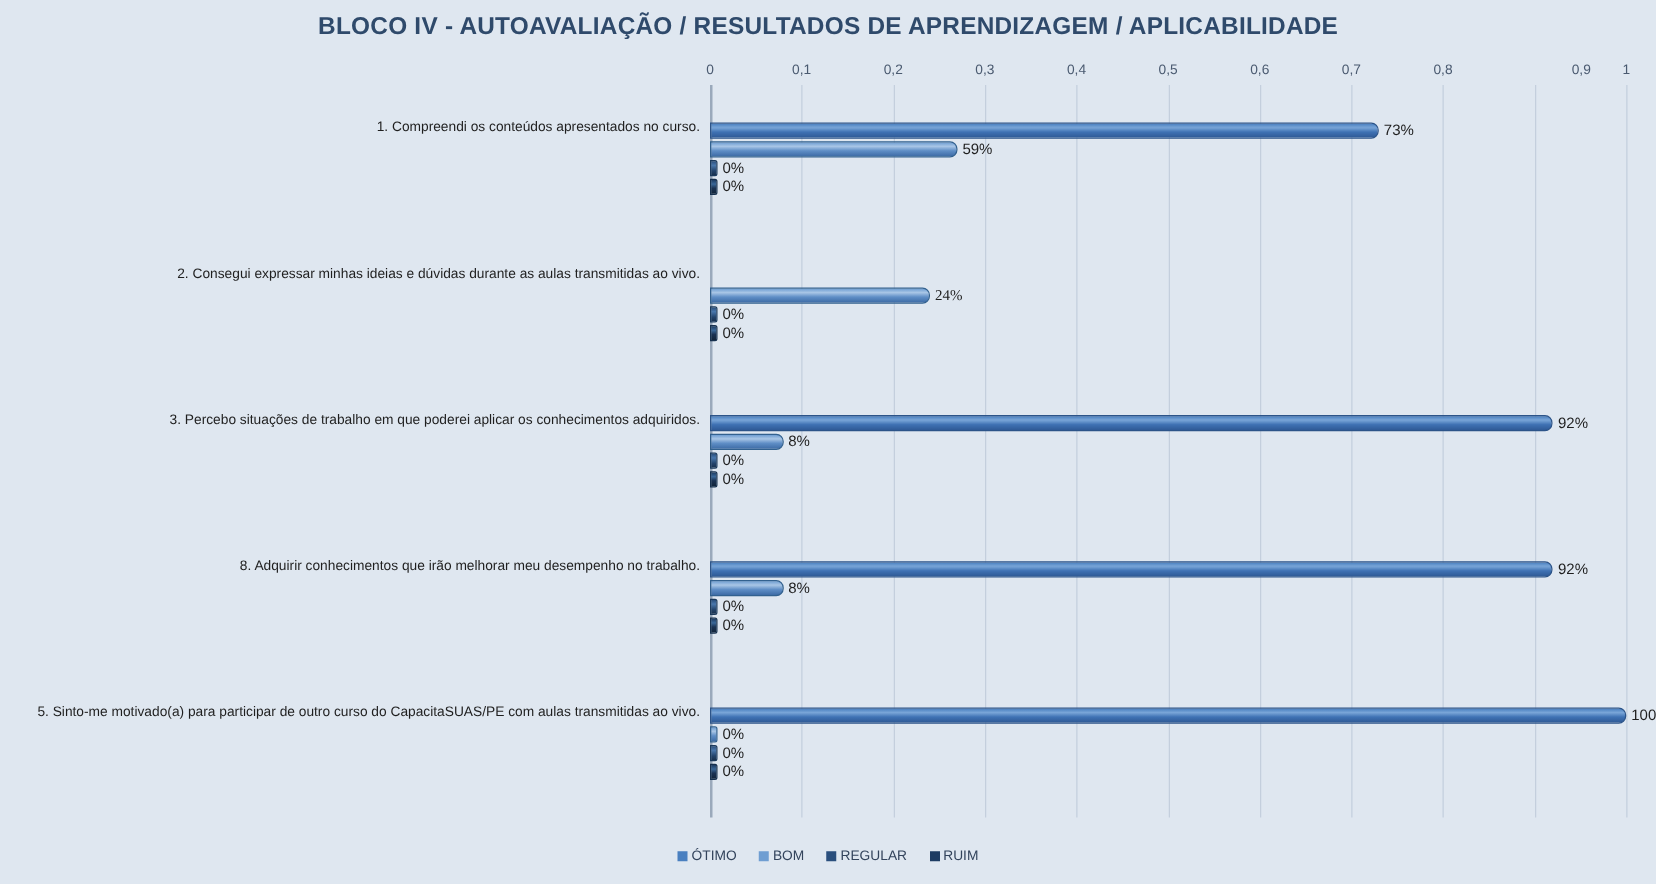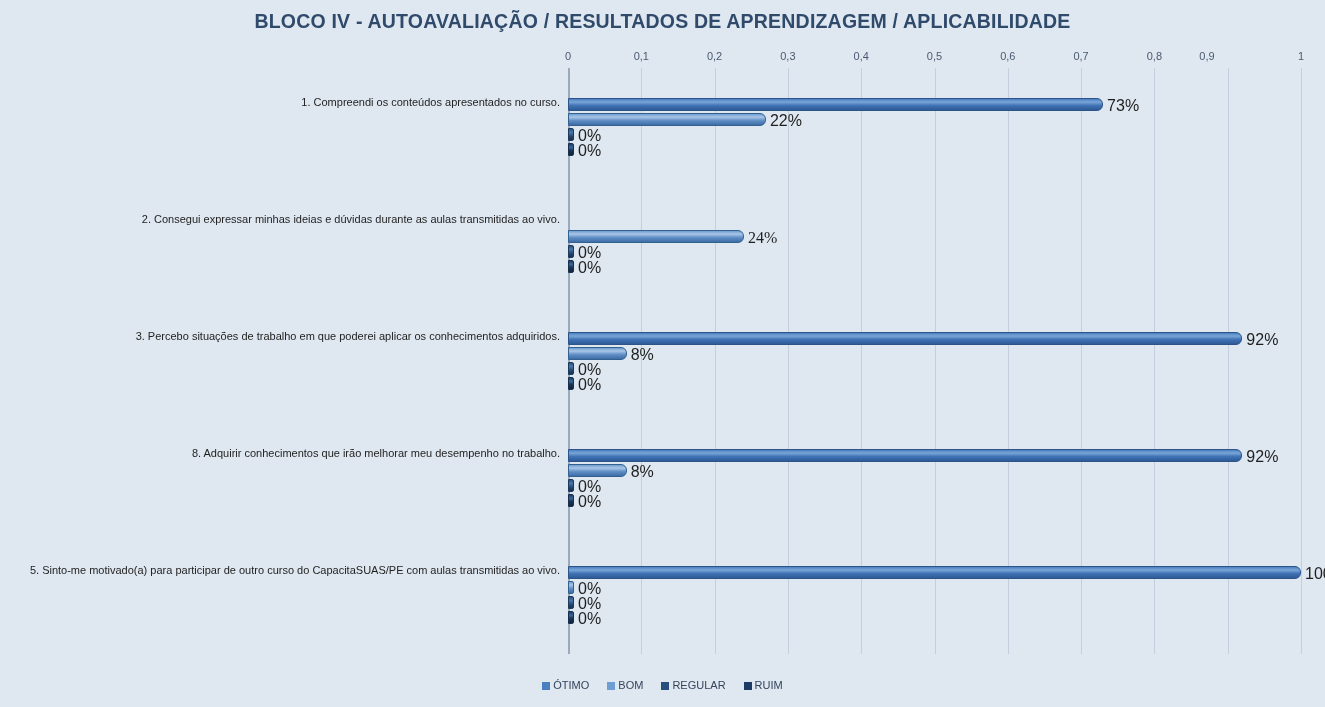--- a/index.html
+++ b/index.html
@@ -111,21 +111,21 @@
     background: linear-gradient(to bottom, #1d3c63 0%, #3a6899 30%, #1a3253 60%, #11243a 100%);
     border: 1px solid #16304e;
     box-sizing: border-box;
   }
   .bar.zero {
     border-radius: 0 2px 2px 0;
   }
   .datalabel {
     position: absolute;
     top: -1px;
-    font-size: 16px;
+    font-size: 12px;
     color: #1f1f1f;
     white-space: nowrap;
   }
   #legend {
     position: absolute;
     left: 0;
     top: 679px;
     width: 1325px;
     text-align: center;
     font-size: 11px;
@@ -157,21 +157,21 @@
   <div id="xaxis-labels">
       <div class="xtick" style="left: 0px;">0</div>
       <div class="xtick" style="left: 73.3px;">0,1</div>
       <div class="xtick" style="left: 146.6px;">0,2</div>
       <div class="xtick" style="left: 219.9px;">0,3</div>
       <div class="xtick" style="left: 293.2px;">0,4</div>
       <div class="xtick" style="left: 366.5px;">0,5</div>
       <div class="xtick" style="left: 439.8px;">0,6</div>
       <div class="xtick" style="left: 513.1px;">0,7</div>
       <div class="xtick" style="left: 586.4px;">0,8</div>
-      <div class="xtick" style="left: 623px; padding-left: 32px;">0,9</div>
+      <div class="xtick" style="left: 681px; padding-left: 32px;">0,9</div>
       <div class="xtick" style="left: 733px;">1</div>
     </div>
 
   <div id="plot">
       <div class="gridline axis0" style="left: 0px;"></div>
       <div class="gridline" style="left: 73.3px;"></div>
       <div class="gridline" style="left: 146.6px;"></div>
       <div class="gridline" style="left: 219.9px;"></div>
       <div class="gridline" style="left: 293.2px;"></div>
       <div class="gridline" style="left: 366.5px;"></div>
@@ -181,21 +181,21 @@
       <div class="gridline" style="left: 659.7px;"></div>
       <div class="gridline" style="left: 733px;"></div>
       <div class="group" style="top: 0px; height: 117.2px;">
         <div class="cat-label" style="top: 27.6px; right: 741px; width: 560px;">1. Compreendi os conteúdos apresentados no curso.</div>
         <div class="barwrap" style="top: 29.6px; width: 733px;">
           <div class="bar s0" style="width: 535.09px;"></div>
           <div class="datalabel" style="left: 539.09px;">73%</div>
         </div>
         <div class="barwrap" style="top: 44.6px; width: 733px;">
           <div class="bar s1" style="width: 197.91px;"></div>
-          <div class="datalabel" style="left: 201.91px;">22%</div>
+          <div class="datalabel" style="left: 201.91px;">59%</div>
         </div>
         <div class="barwrap" style="top: 59.6px; width: 733px;">
           <div class="bar s2 zero" style="width: 6px;"></div>
           <div class="datalabel" style="left: 10px;">0%</div>
         </div>
         <div class="barwrap" style="top: 74.6px; width: 733px;">
           <div class="bar s3 zero" style="width: 6px;"></div>
           <div class="datalabel" style="left: 10px;">0%</div>
         </div>
       </div>

